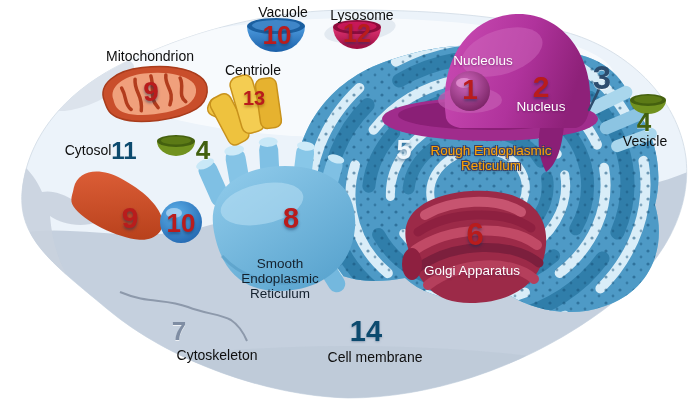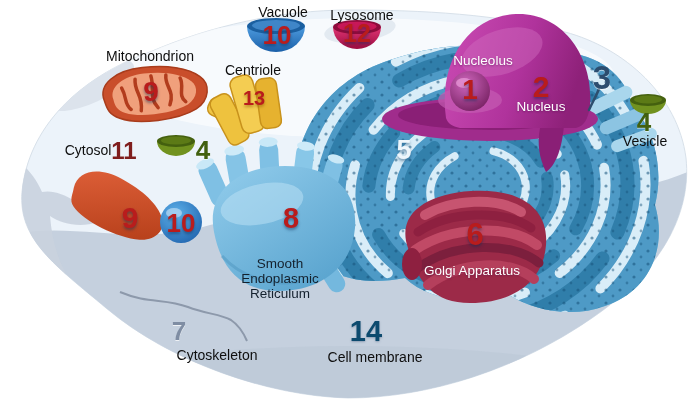--- a/index.html
+++ b/index.html
@@ -235,25 +235,26 @@
 
   <div class="num" style="left:541px;top:87px;font-size:30px">2</div>
   <div class="lbl white" style="left:541px;top:107px">Nucleus</div>
 
   <div class="num" style="left:602px;top:77px;font-size:33px;color:#2c4d6f;text-shadow:0 1px 0 rgba(255,255,255,.6)">3</div>
 
   <div class="num" style="left:644px;top:122px;font-size:26px;color:#41600f;text-shadow:0 1px 0 rgba(255,255,255,.5)">4</div>
   <div class="lbl" style="left:645px;top:142px">Vesicle</div>
 
   <div class="lbl" style="left:88px;top:151px">Cytosol</div>
-  <div class="num" style="left:124px;top:151px;font-size:24px;color:#7f1d1d;text-shadow:none">11</div>
+  <div class="num" style="left:124px;top:151px;font-size:24px;color:#0c4a6e;text-shadow:none">11</div>
 
   <div class="num" style="left:203px;top:150px;font-size:26px;color:#41600f;text-shadow:0 1px 0 rgba(255,255,255,.5)">4</div>
 
   <div class="num" style="left:404px;top:150px;font-size:27px;color:#eef6fc;text-shadow:0 2px 3px rgba(25,75,115,.55)">5</div>
+  <div class="lbl rough wrap" style="left:491px;top:158px">Rough Endoplasmic Reticulum</div>
 
   <div class="num" style="left:130px;top:218px;font-size:30px">9</div>
   <div class="num" style="left:181px;top:223px;font-size:26px">10</div>
 
   <div class="num" style="left:291px;top:218px;font-size:29px">8</div>
   <div class="lbl smooth wrap" style="left:280px;top:263px">Smooth Endoplasmic Reticulum</div>
 
   <div class="num" style="left:475px;top:234px;font-size:31px">6</div>
   <div class="lbl white golgi wrap" style="left:472px;top:271px">Golgi Apparatus</div>
 

